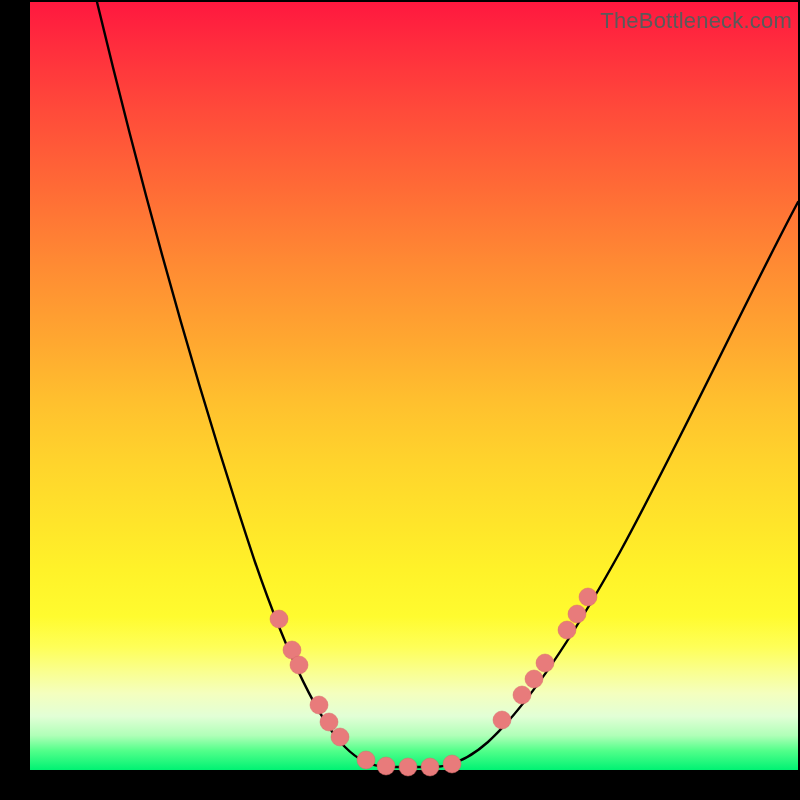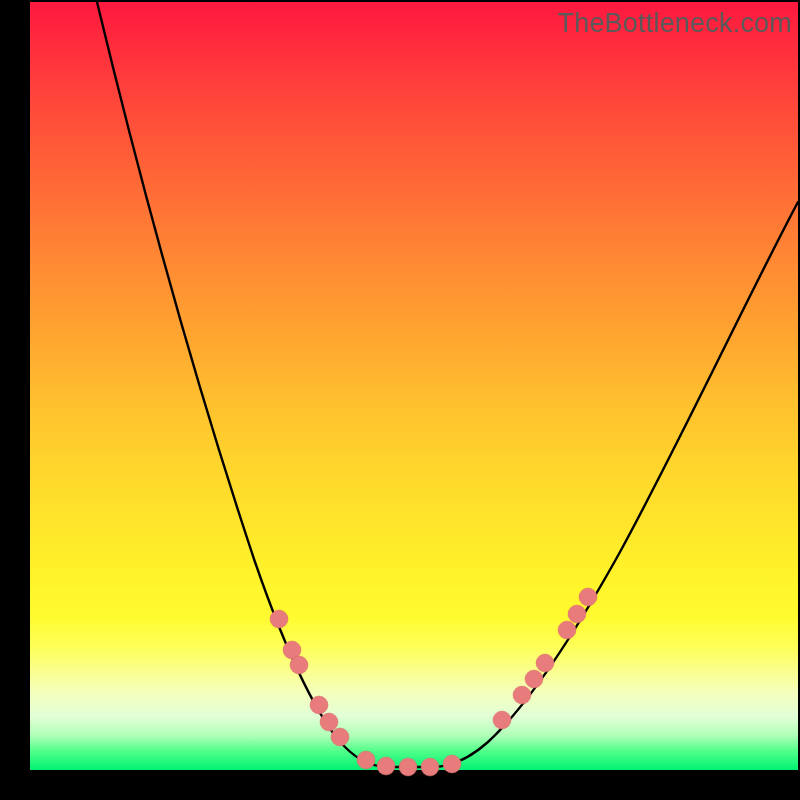--- a/index.html
+++ b/index.html
@@ -42,21 +42,21 @@
       #b0ffb8 95.5%,
       #52ff8a 97.5%,
       #00f273 100%
     );
   }
   .watermark {
     position: absolute;
     top: 6px;
     right: 6px;
     color: #5a5a5a;
-    font-size: 27px;
+    font-size: 22px;
     font-weight: 500;
     letter-spacing: 0.2px;
     pointer-events: none;
     user-select: none;
   }
   svg.curve {
     position: absolute;
     left: 0;
     top: 0;
     width: 768px;

